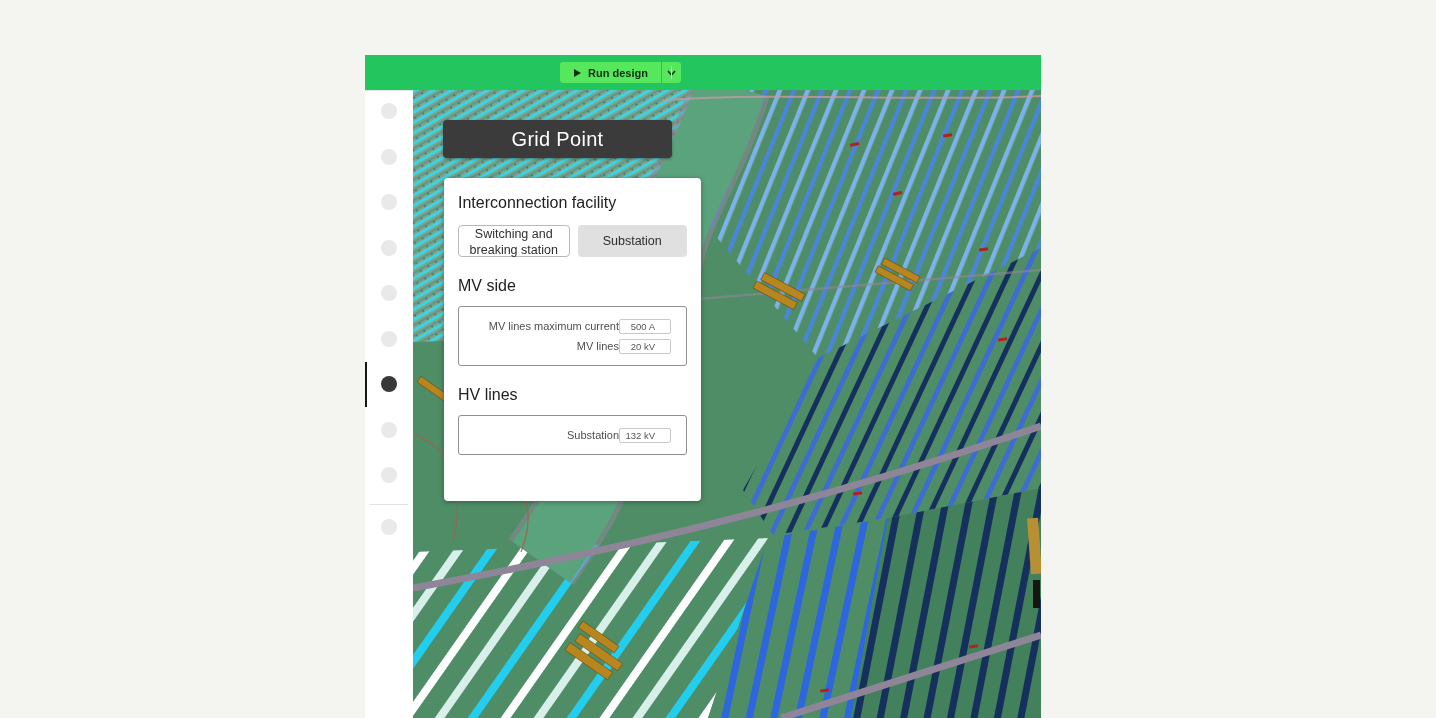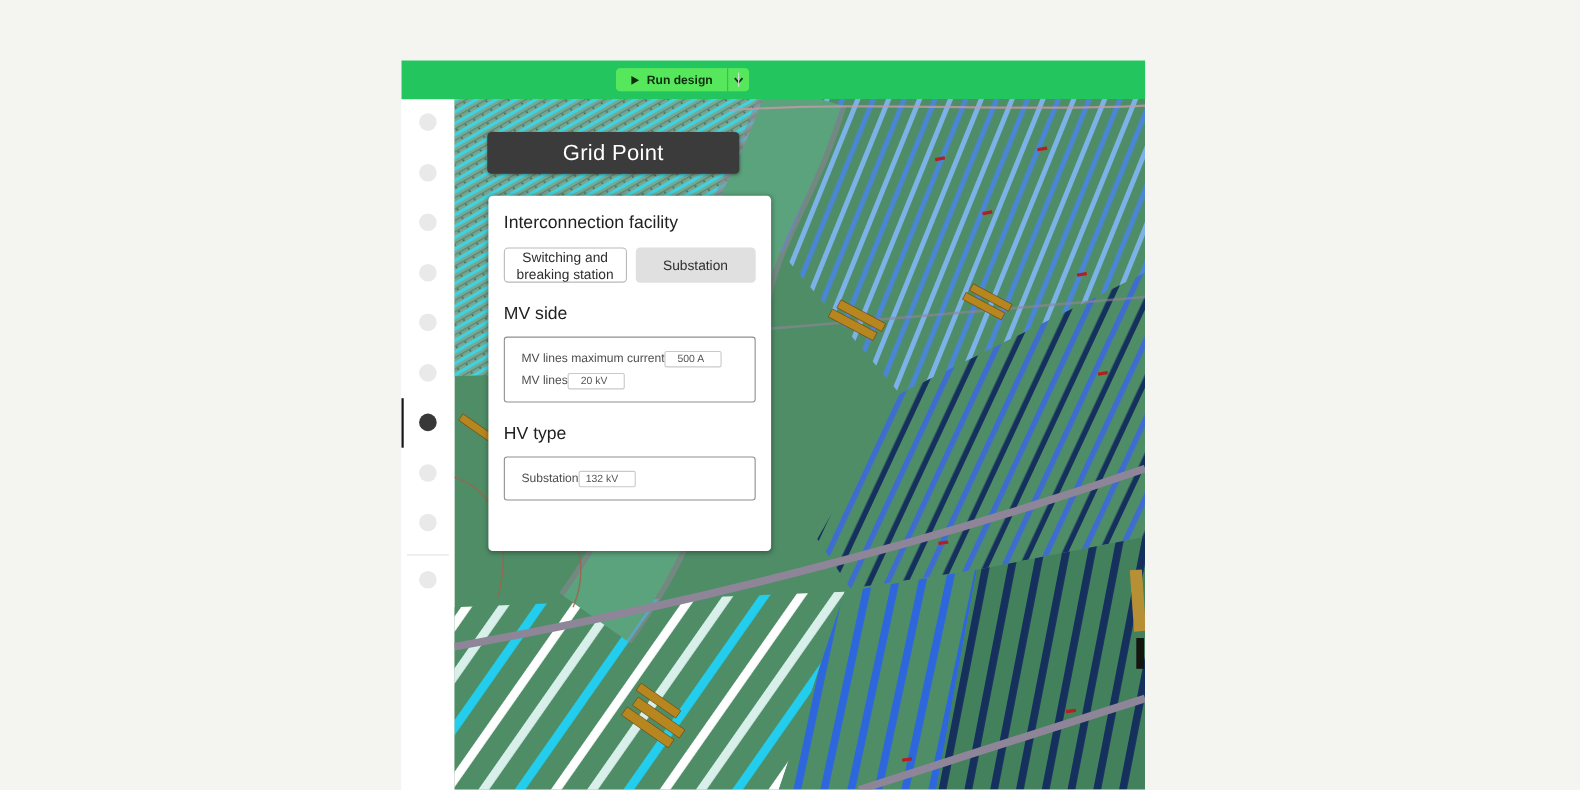--- a/index.html
+++ b/index.html
@@ -56,21 +56,21 @@
   .panel{ position:absolute; left:79px; top:123px; width:257px; height:323px; background:#fff; border-radius:4px; box-shadow:0 1px 5px rgba(0,0,0,.35); padding:0 14px; }
   .panel-head{ margin-top:13px; height:22px; display:flex; align-items:center; justify-content:space-between; }
   .panel-title{ font-size:17px; color:#212121; }
   .chev-up{ cursor:pointer; }
   .sec-label{ margin-top:16px; font-size:16px; font-weight:400; color:#212121; }
   .sec-label.gap{ margin-top:20px; }
   .opt-row{ margin-top:13px; display:flex; gap:8px; height:32px; }
   .opt{ flex:1; border:1px solid #b9b9b9; background:#fff; border-radius:4px; font-family:inherit; font-size:12.5px; color:#2e2e2e; cursor:pointer; line-height:1.3; padding:0 6px; }
   .opt.selected{ background:#e0e0e0; border:none; }
   .group-box{ margin-top:11px; border:1px solid #8f8f8f; border-radius:3px; padding:9px 15px; }
-  .field-row{ height:20px; display:flex; align-items:center; justify-content:flex-start; }
+  .field-row{ height:20px; display:flex; align-items:center; justify-content:flex-end; }
   .f-label{ font-size:11px; color:#4f4f4f; }
   .f-input{ width:52px; height:15px; border:1px solid #c9c9c9; border-radius:2px; font-family:inherit; font-size:9.5px; color:#555; text-align:right; padding-right:15px; background:#fff; }
 </style>
 </head>
 <body>
 
 <div class="stage">
   <div class="app">
 
     <div class="topbar">
@@ -207,21 +207,21 @@
         <div class="field-row">
           <span class="f-label">MV lines maximum current</span>
           <input class="f-input" readonly="" value="500 A" style="">
         </div>
         <div class="field-row">
           <span class="f-label">MV lines</span>
           <input class="f-input" readonly="" value="20 kV" style="">
         </div>
       </div>
 
-      <div class="sec-label gap">HV type</div>
+      <div class="sec-label gap">HV lines</div>
       <div class="group-box">
         <div class="field-row">
           <span class="f-label">Substation</span>
           <input class="f-input" readonly="" value="132 kV" style="">
         </div>
       </div>
     </div>
 
   </div>
 </div>

